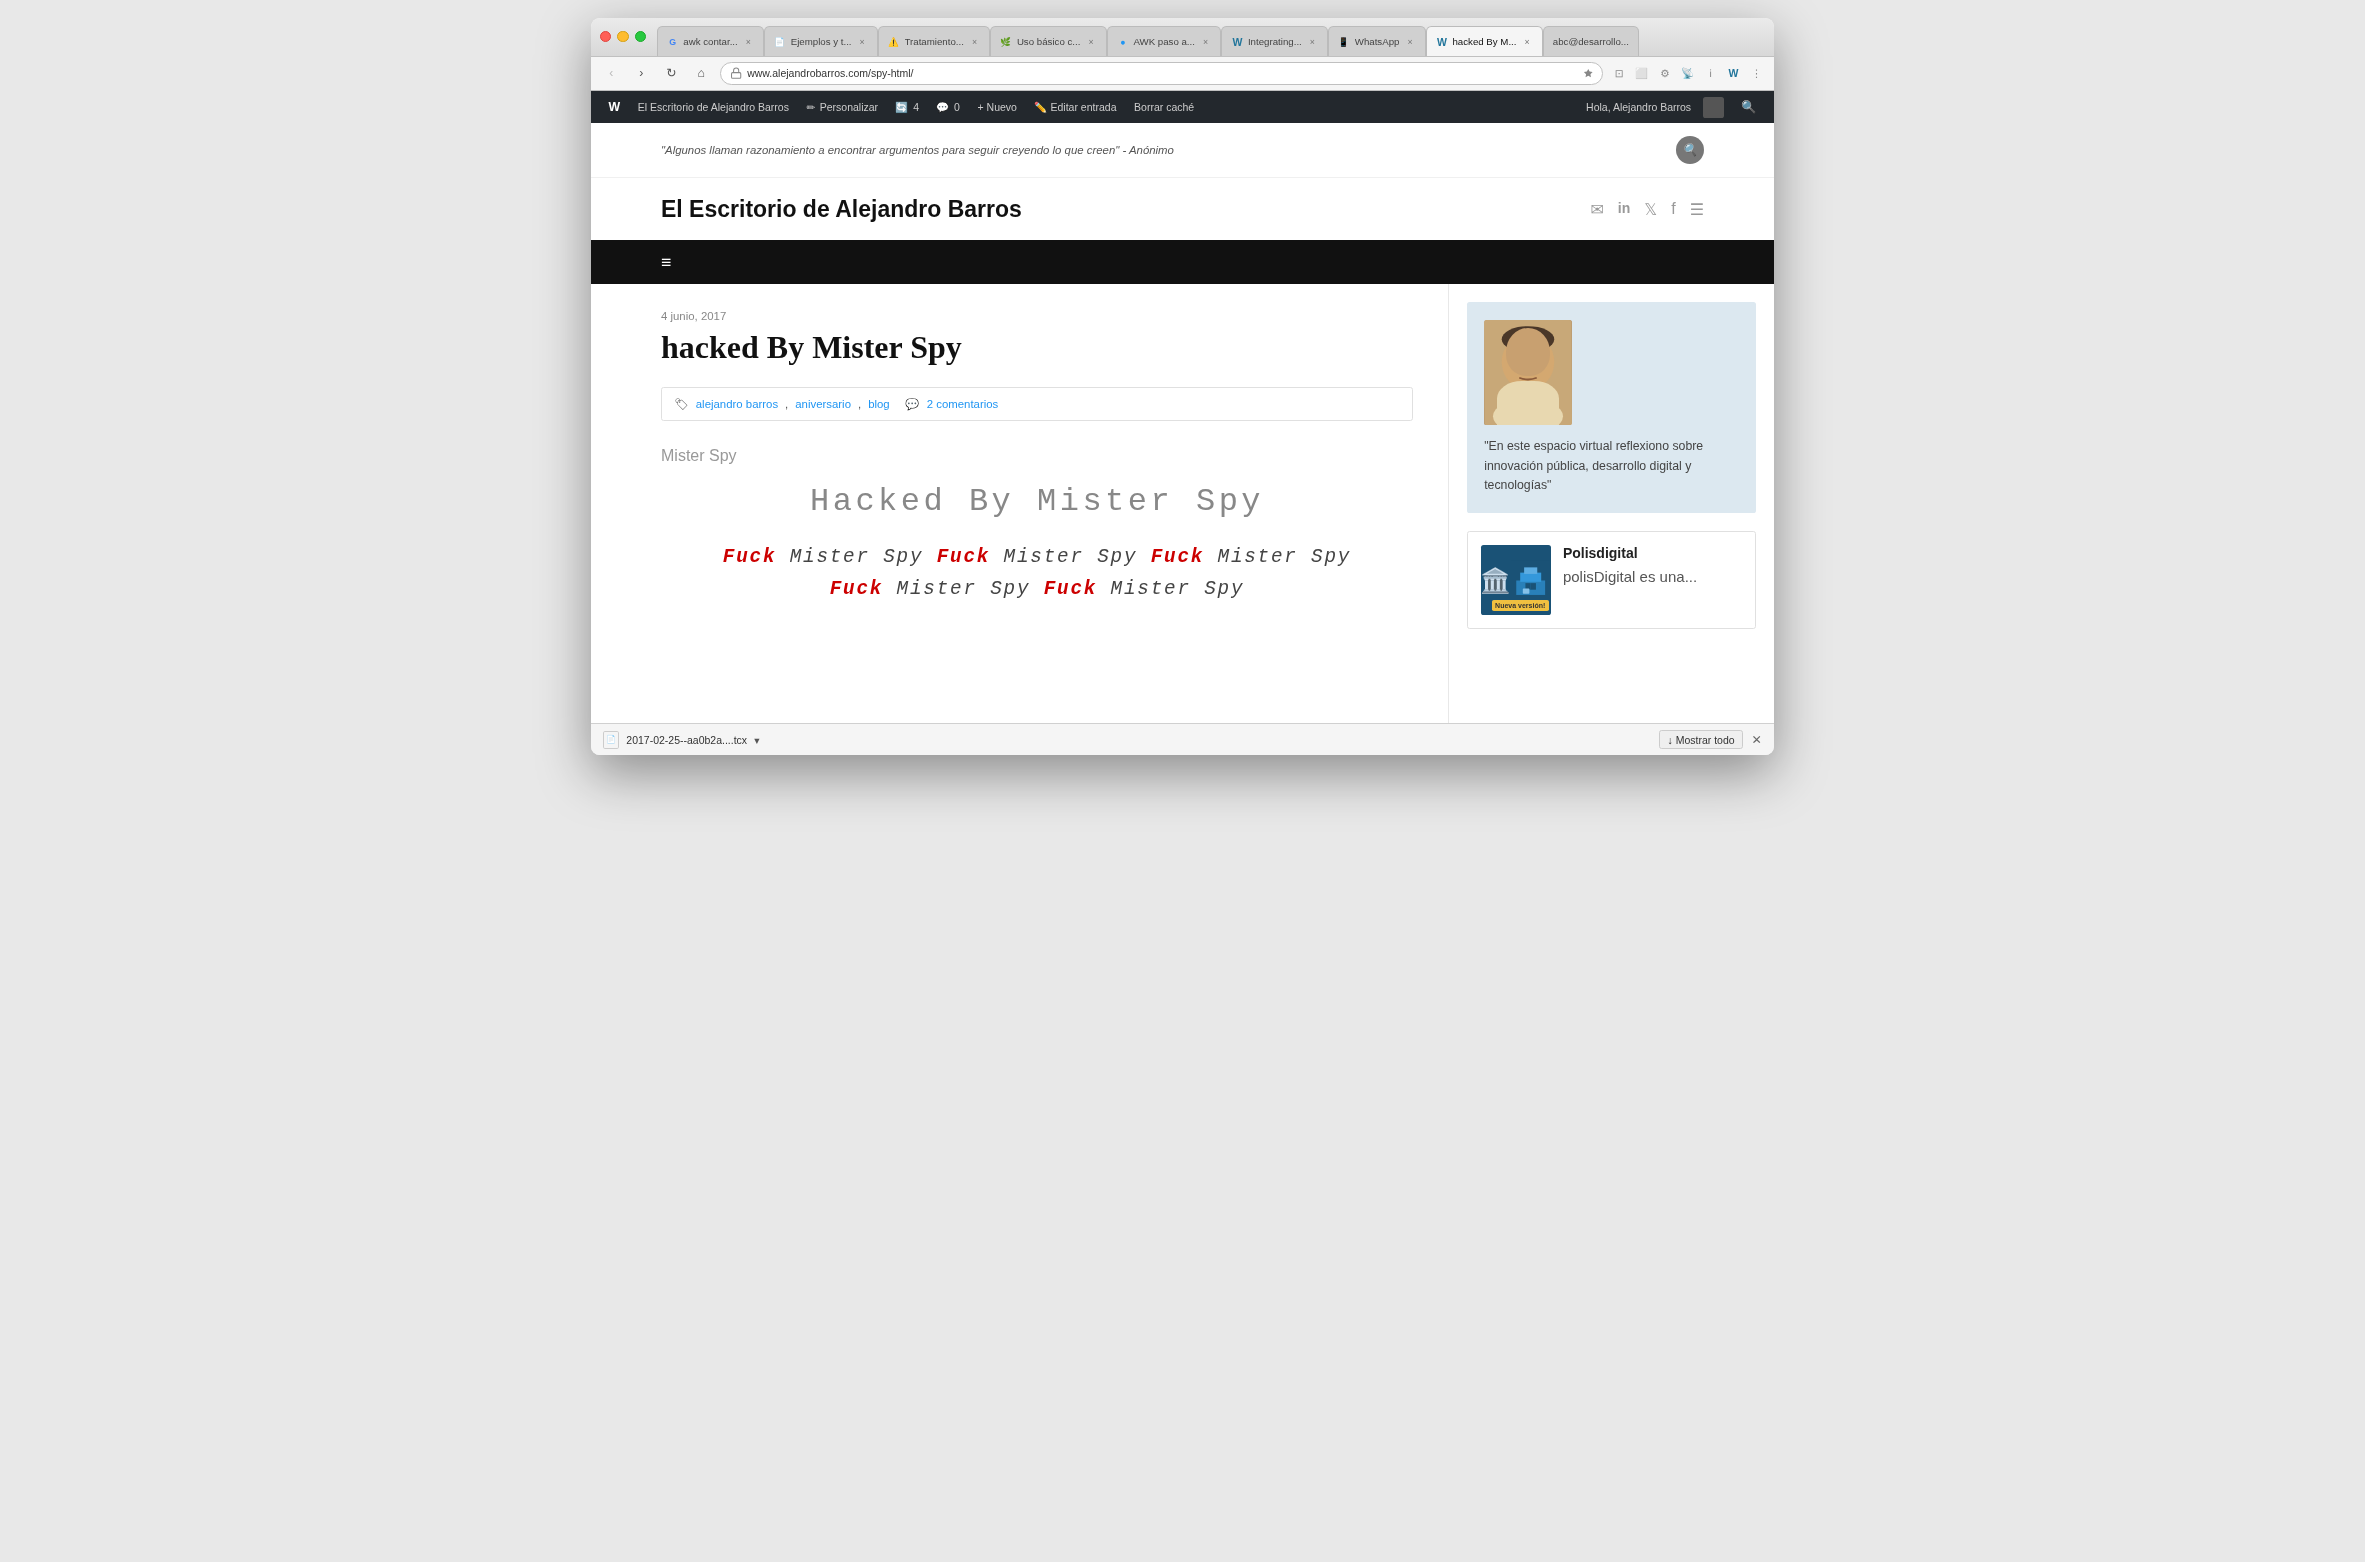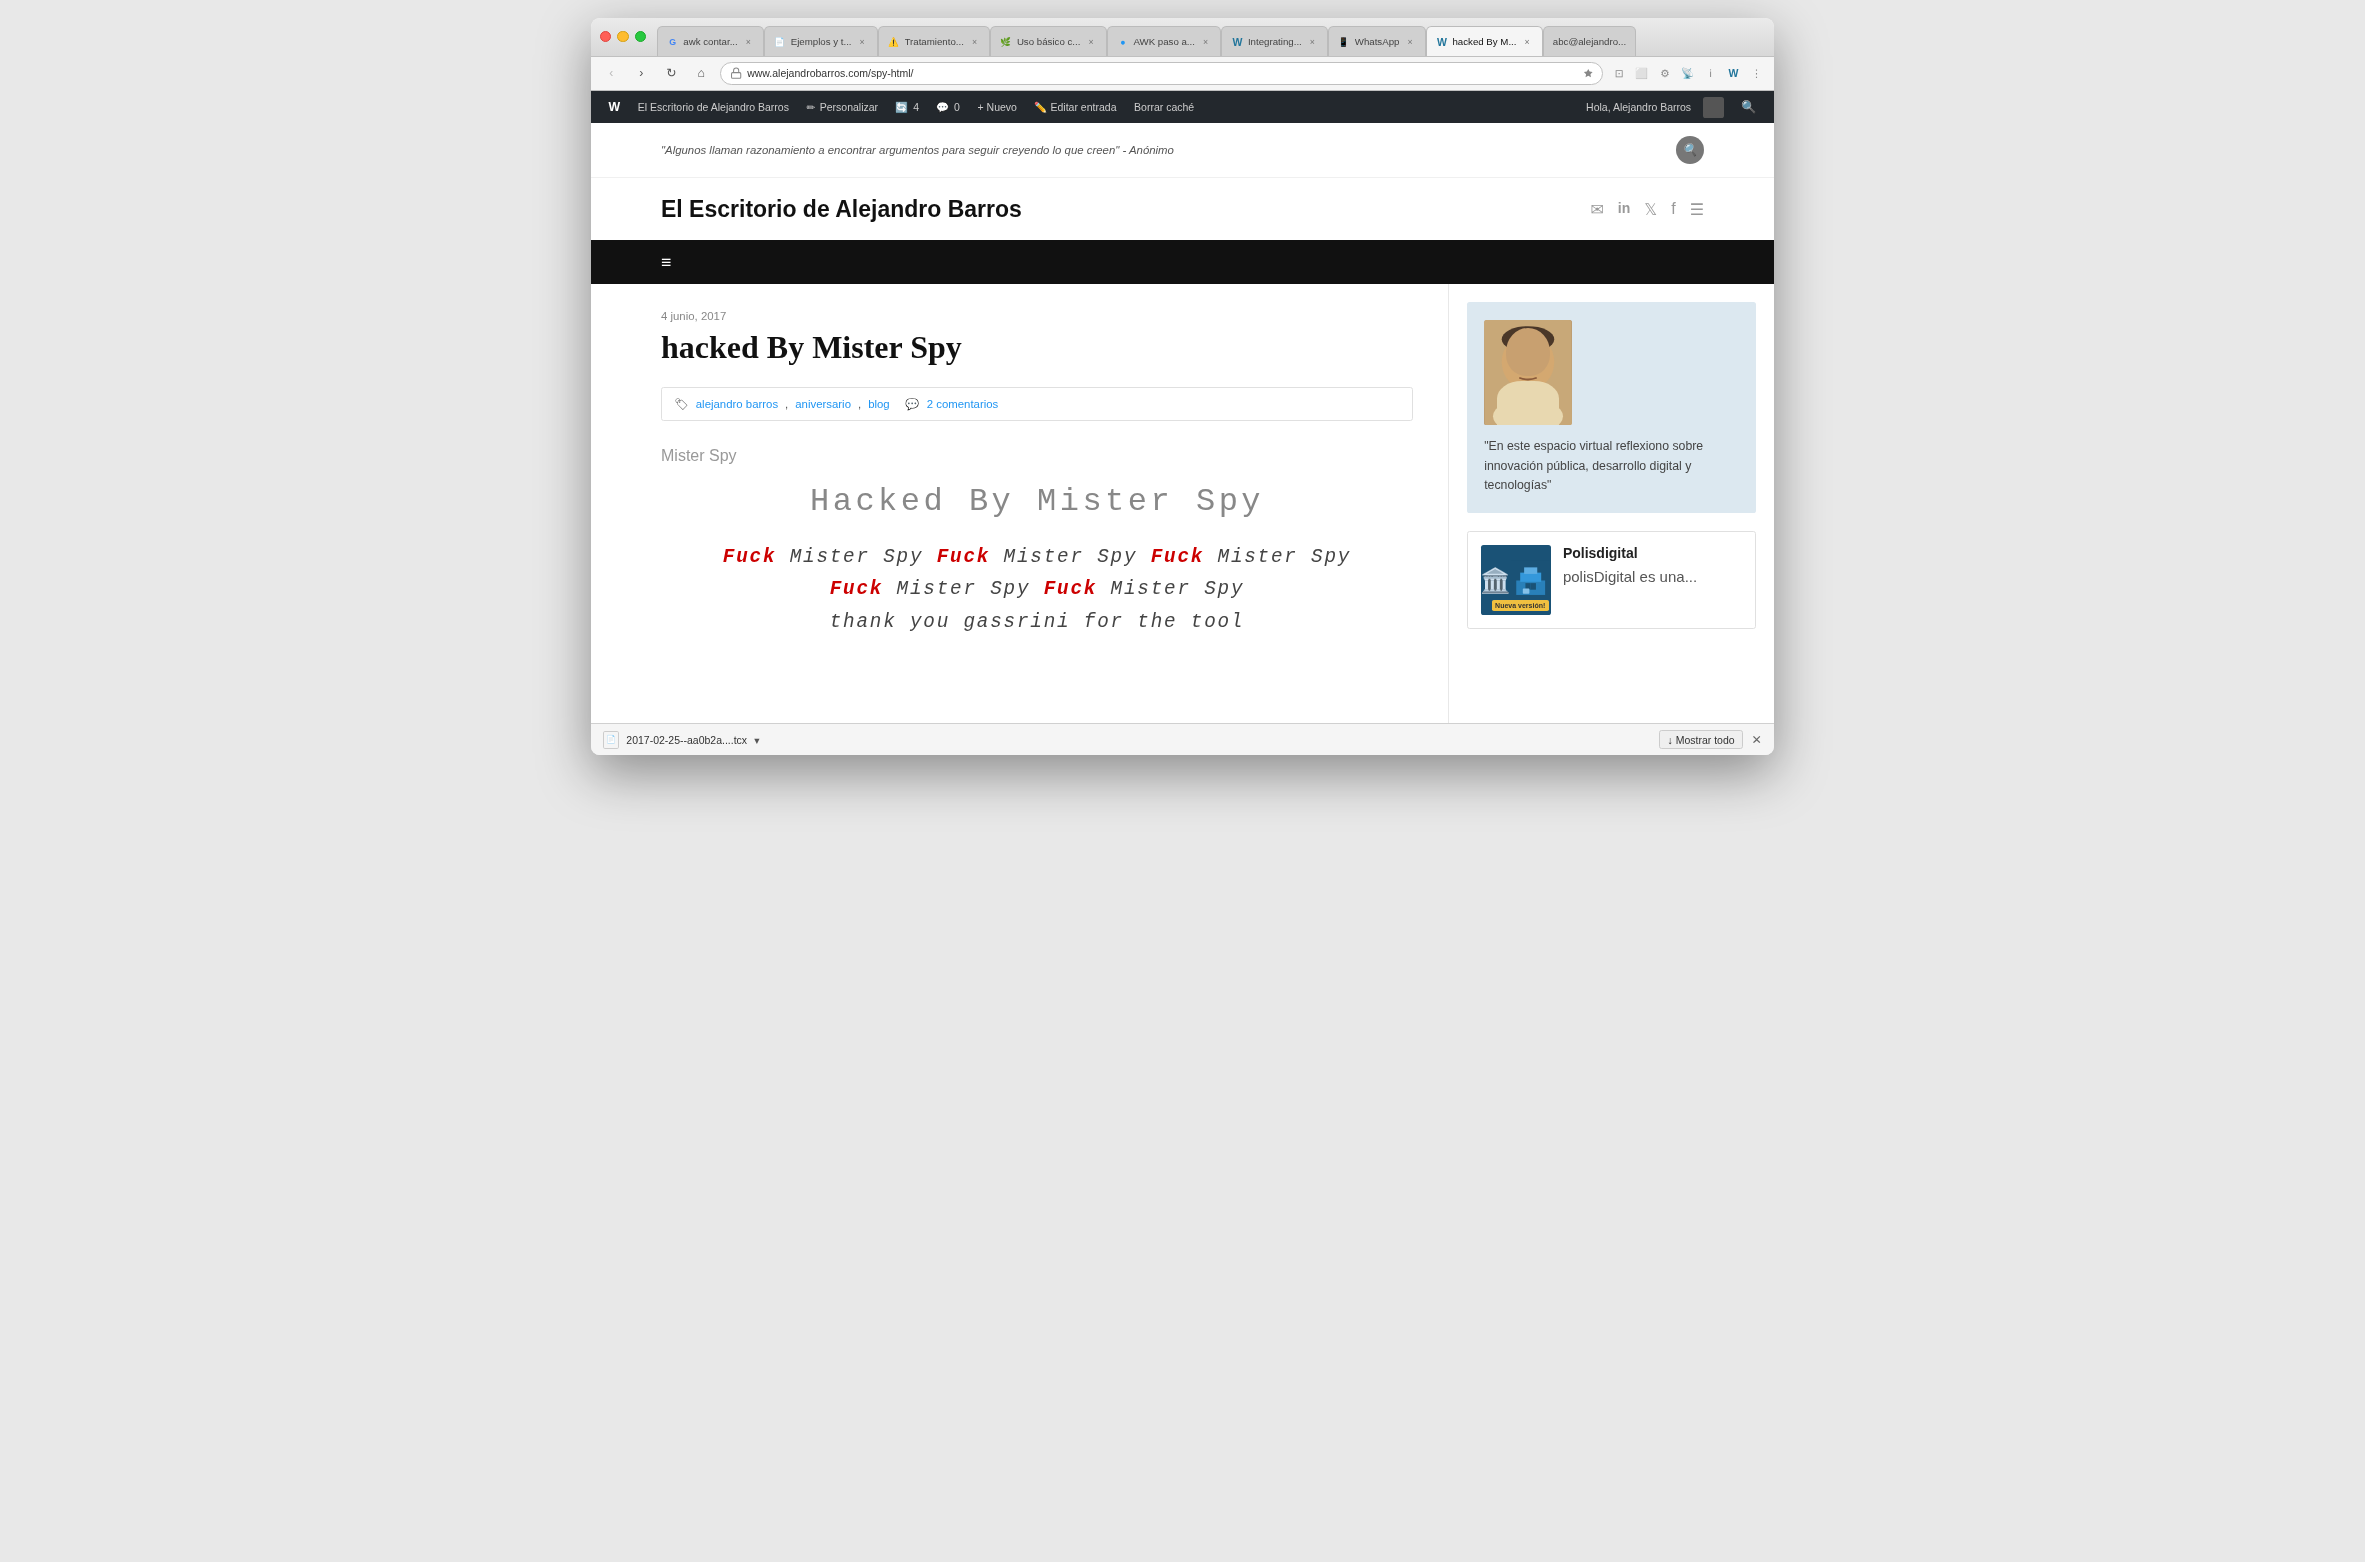--- a/index.html
+++ b/index.html
@@ -552,21 +552,21 @@
         <span class="tab-close">×</span>
       </div>
 
       <div class="tab active">
         <span class="tab-favicon" style="color:#21759b;font-weight:bold;font-size:10.5px;">W</span>
         <span class="tab-label">hacked By M...</span>
         <span class="tab-close">×</span>
       </div>
 
       <div class="tab">
-        <span class="tab-label">abc@alejandro...</span>
+        <span class="tab-label">abc@desarrollo...</span>
       </div>
     </div>
   </div>
 
   <div class="address-bar">
     <div class="nav-btn disabled">‹</div>
     <div class="nav-btn">›</div>
     <div class="nav-btn">↻</div>
     <div class="nav-btn">⌂</div>
     <div class="url-bar">
@@ -668,23 +668,20 @@
 
         <p class="hack-title">Hacked By Mister Spy</p>
 
         <div class="hack-text">
           <div>
             <span class="red">Fuck</span><span class="normal"> Mister Spy </span><span class="red">Fuck</span><span class="normal"> Mister Spy </span><span class="red">Fuck</span><span class="normal"> Mister Spy</span>
           </div>
           <div>
             <span class="red">Fuck</span><span class="normal"> Mister Spy </span><span class="red">Fuck</span><span class="normal"> Mister Spy</span>
           </div>
-          <div>
-            <span class="thank">thank you gassrini for the tool</span>
-          </div>
         </div>
       </div>
 
       <div class="sidebar">
 
         <div class="sidebar-widget about-widget">
           <div class="about-top">
             <div class="about-avatar">
               
               <svg width="88" height="105" viewBox="0 0 100 120">

